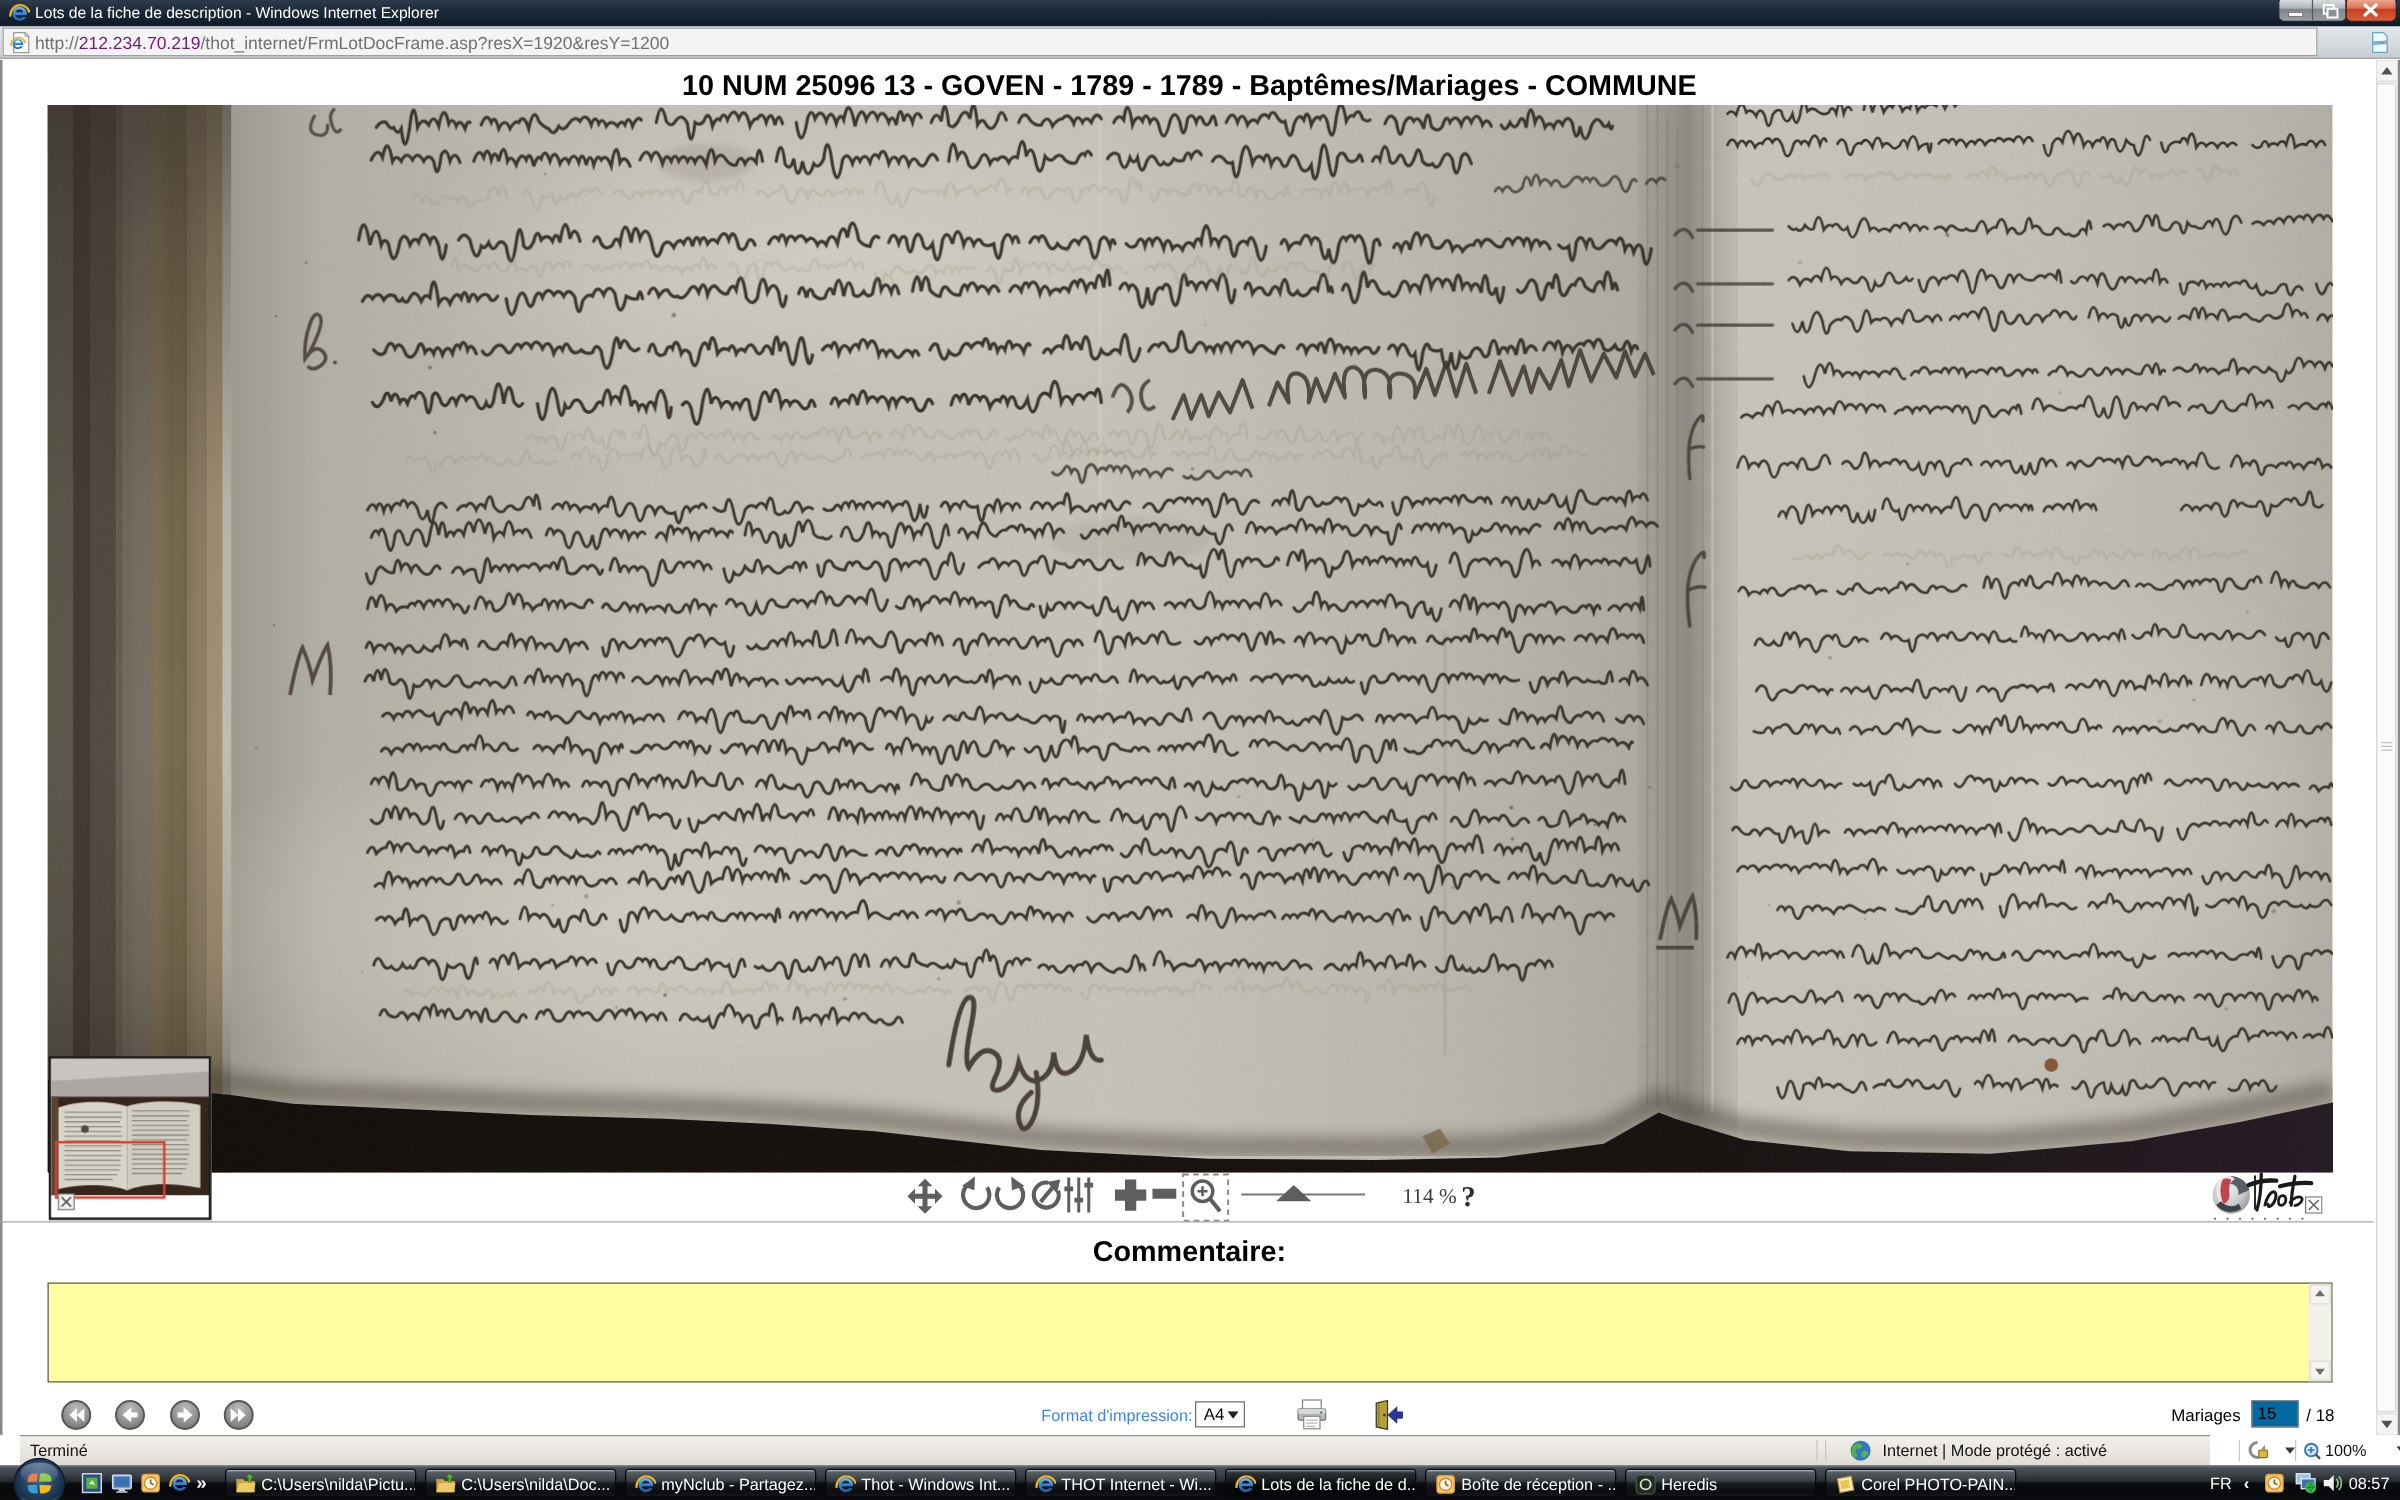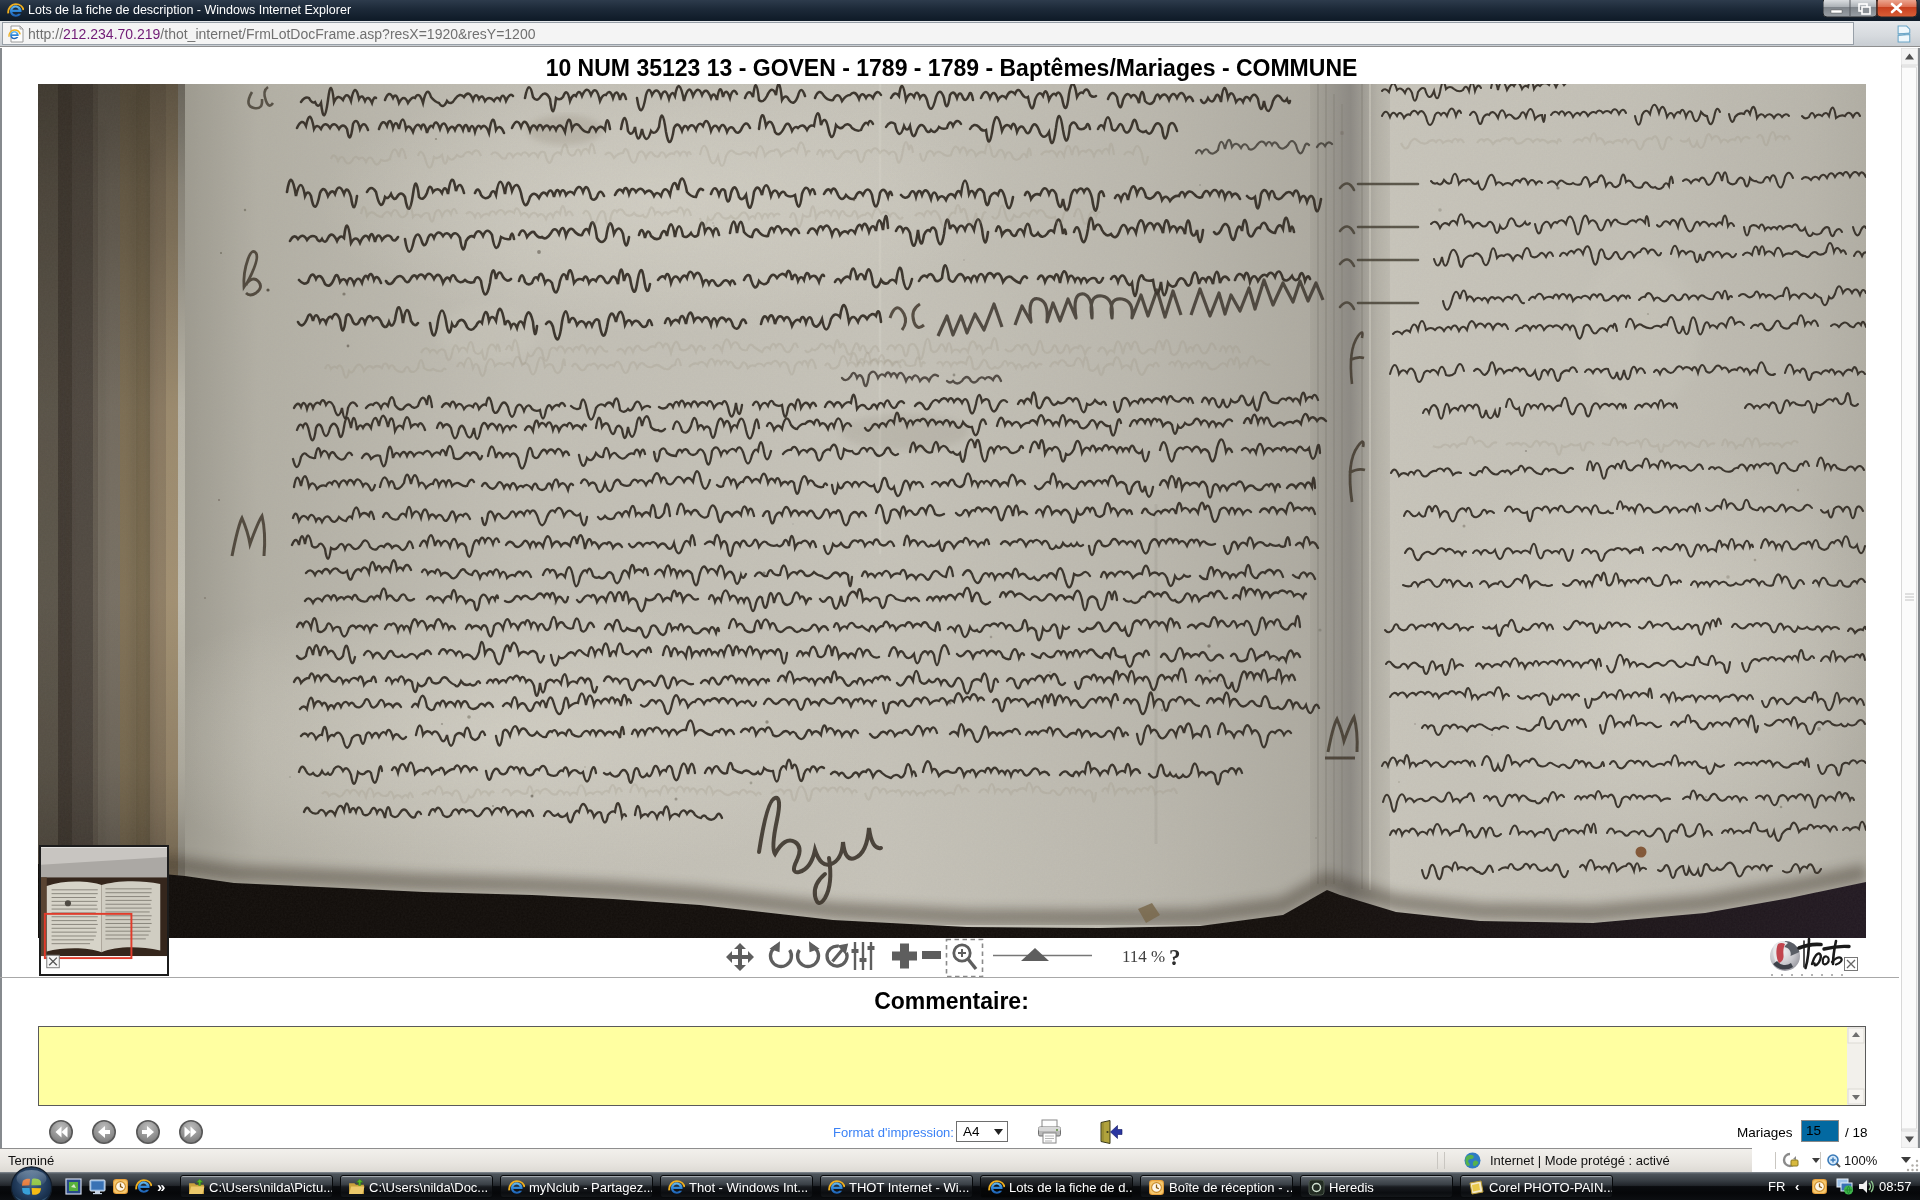--- a/index.html
+++ b/index.html
@@ -10,25 +10,25 @@
 #urltext{left:28px;top:26px;font-size:14px;color:#707070}
 #page{left:0;top:48px;width:1920px;height:1100px;background:#fff;border-left:2px solid #868a8e;border-right:2px solid #868a8e}
 #bigtitle{left:0;top:55px;width:1903px;text-align:center;font-size:23px;font-weight:bold;color:#000}
 #photo{left:38px;top:84px;width:1828px;height:854px}
 #thumb{left:39px;top:845px;width:130px;height:131px;background:#fff;border:2px solid #1c1c1c}
 #toolline{left:0;top:977px;width:1899px;height:1px;background:#a8a8a8}
 #comment{left:0;top:988px;width:1903px;text-align:center;font-size:23px;font-weight:bold}
 #ta{left:38px;top:1026px;width:1828px;height:80px;background:#ffffa1;border:1px solid #5a5a5a}
 #tasb{left:1847px;top:1027px;width:18px;height:78px;background:#f2f0eb}
 #fmtlabel{left:833px;top:1125px;font-size:13px;color:#3b82f6}
-#fmtsel{left:956px;top:1121px;width:52px;height:21px;background:#fff;border:1px solid #6e6e6e;font-size:13.5px;padding-left:6px;line-height:19px}
+#fmtsel{left:956px;top:1121px;width:40px;height:21px;background:#fff;border:1px solid #6e6e6e;font-size:13.5px;padding-left:6px;line-height:19px}
 #doclabel{left:1737px;top:1125px;font-size:13.5px}
 #docinput{left:1801px;top:1120px;width:38px;height:22px;background:#0369a1;border:1px solid #888;font-size:13.5px;padding:2px 0 0 4px}
 #docn{left:1845px;top:1125px;font-size:13.5px}
-#sbar{left:0;top:1148px;width:1752px;height:24px;background:linear-gradient(180deg,#f2f0ec 0%,#e8e5e0 60%,#dddad4 100%);border-top:1px solid #8e8e8e}
+#sbar{left:16px;top:1148px;width:1752px;height:24px;background:linear-gradient(180deg,#f2f0ec 0%,#e8e5e0 60%,#dddad4 100%);border-top:1px solid #8e8e8e}
 #sbar .s{position:absolute;top:3px;width:1px;height:17px;background:#c9c6c1}
 #termine{left:8px;top:4px;font-size:13px;color:#111}
 #inet{left:1490px;top:4px;font-size:13px;color:#111}
 #pct{left:1844px;top:4px;font-size:13px;color:#111}
 #taskbar{left:0;top:1172px;width:1920px;height:28px;background:linear-gradient(180deg,#888f96 0%,#4d545b 7%,#383e44 30%,#22262b 48%,#0a0c0f 52%,#060709 75%,#0c0e11 100%)}
 .tbtn{position:absolute;top:1175px;width:153px;height:23px;border-radius:3px;border:1px solid #07090b;background:linear-gradient(180deg,#9aa1a8 0%,#565d64 8%,#3a4046 40%,#191c20 52%,#0b0d10 80%,#14171a 100%);box-shadow:inset 0 1px 0 rgba(255,255,255,.25);overflow:hidden;white-space:nowrap}
 .tbtn.active{background:linear-gradient(180deg,#5b6166 0%,#2c3034 12%,#141619 45%,#060708 60%,#040506 100%)}
 .tbtn span{position:absolute;left:28px;top:4px;color:#fff;font-size:13px}
 .tbtn svg{position:absolute;left:7px;top:3px}
 .tray{position:absolute;color:#fff;font-size:13px;top:1179px}
@@ -96,21 +96,21 @@
     <g transform="translate(1,3.5) scale(0.78)">
       <use href="#ie"></use>
     </g>
   </svg>
 <div class="ab" id="urltext">http://<b style="color:#701a75;font-weight:normal">212.234.70.219</b>/thot_internet/FrmLotDocFrame.asp?resX=1920&amp;resY=1200</div>
 <svg class="ab" style="left:1896px;top:25px" width="18" height="18" viewBox="0 0 17 17">
     <path d="M2,1 L10,1 L13,4 L13,7.5 L2,8.5 Z" fill="#eef7fc" stroke="#6aa6c8"></path>
     <path d="M2,10 L13,9 L13,16 L2,16 Z" fill="#eef7fc" stroke="#6aa6c8"></path>
     <path d="M2,8.5 L5,8.2 L8,8.9 L13,7.5" fill="none" stroke="#6aa6c8"></path>
   </svg>
-<div class="ab" id="bigtitle">10 NUM 35123 13 - GOVEN - 1789 - 1789 - Baptêmes/Mariages - COMMUNE</div>
+<div class="ab" id="bigtitle">10 NUM 25096 13 - GOVEN - 1789 - 1789 - Baptêmes/Mariages - COMMUNE</div>
 <svg class="ab" id="photo" viewBox="0 0 1828 854" preserveAspectRatio="none">
 
 <defs>
 <linearGradient id="pL" x1="0" y1="0" x2="1" y2="0">
 <stop offset="0" stop-color="#9c998e"></stop>
         <stop offset=".07" stop-color="#b3b0a5"></stop>
 <stop offset=".3" stop-color="#c3c0b6"></stop>
         <stop offset=".62" stop-color="#c7c4ba"></stop>
 <stop offset=".85" stop-color="#bcb9af"></stop>
         <stop offset="1" stop-color="#aeaba1"></stop>

